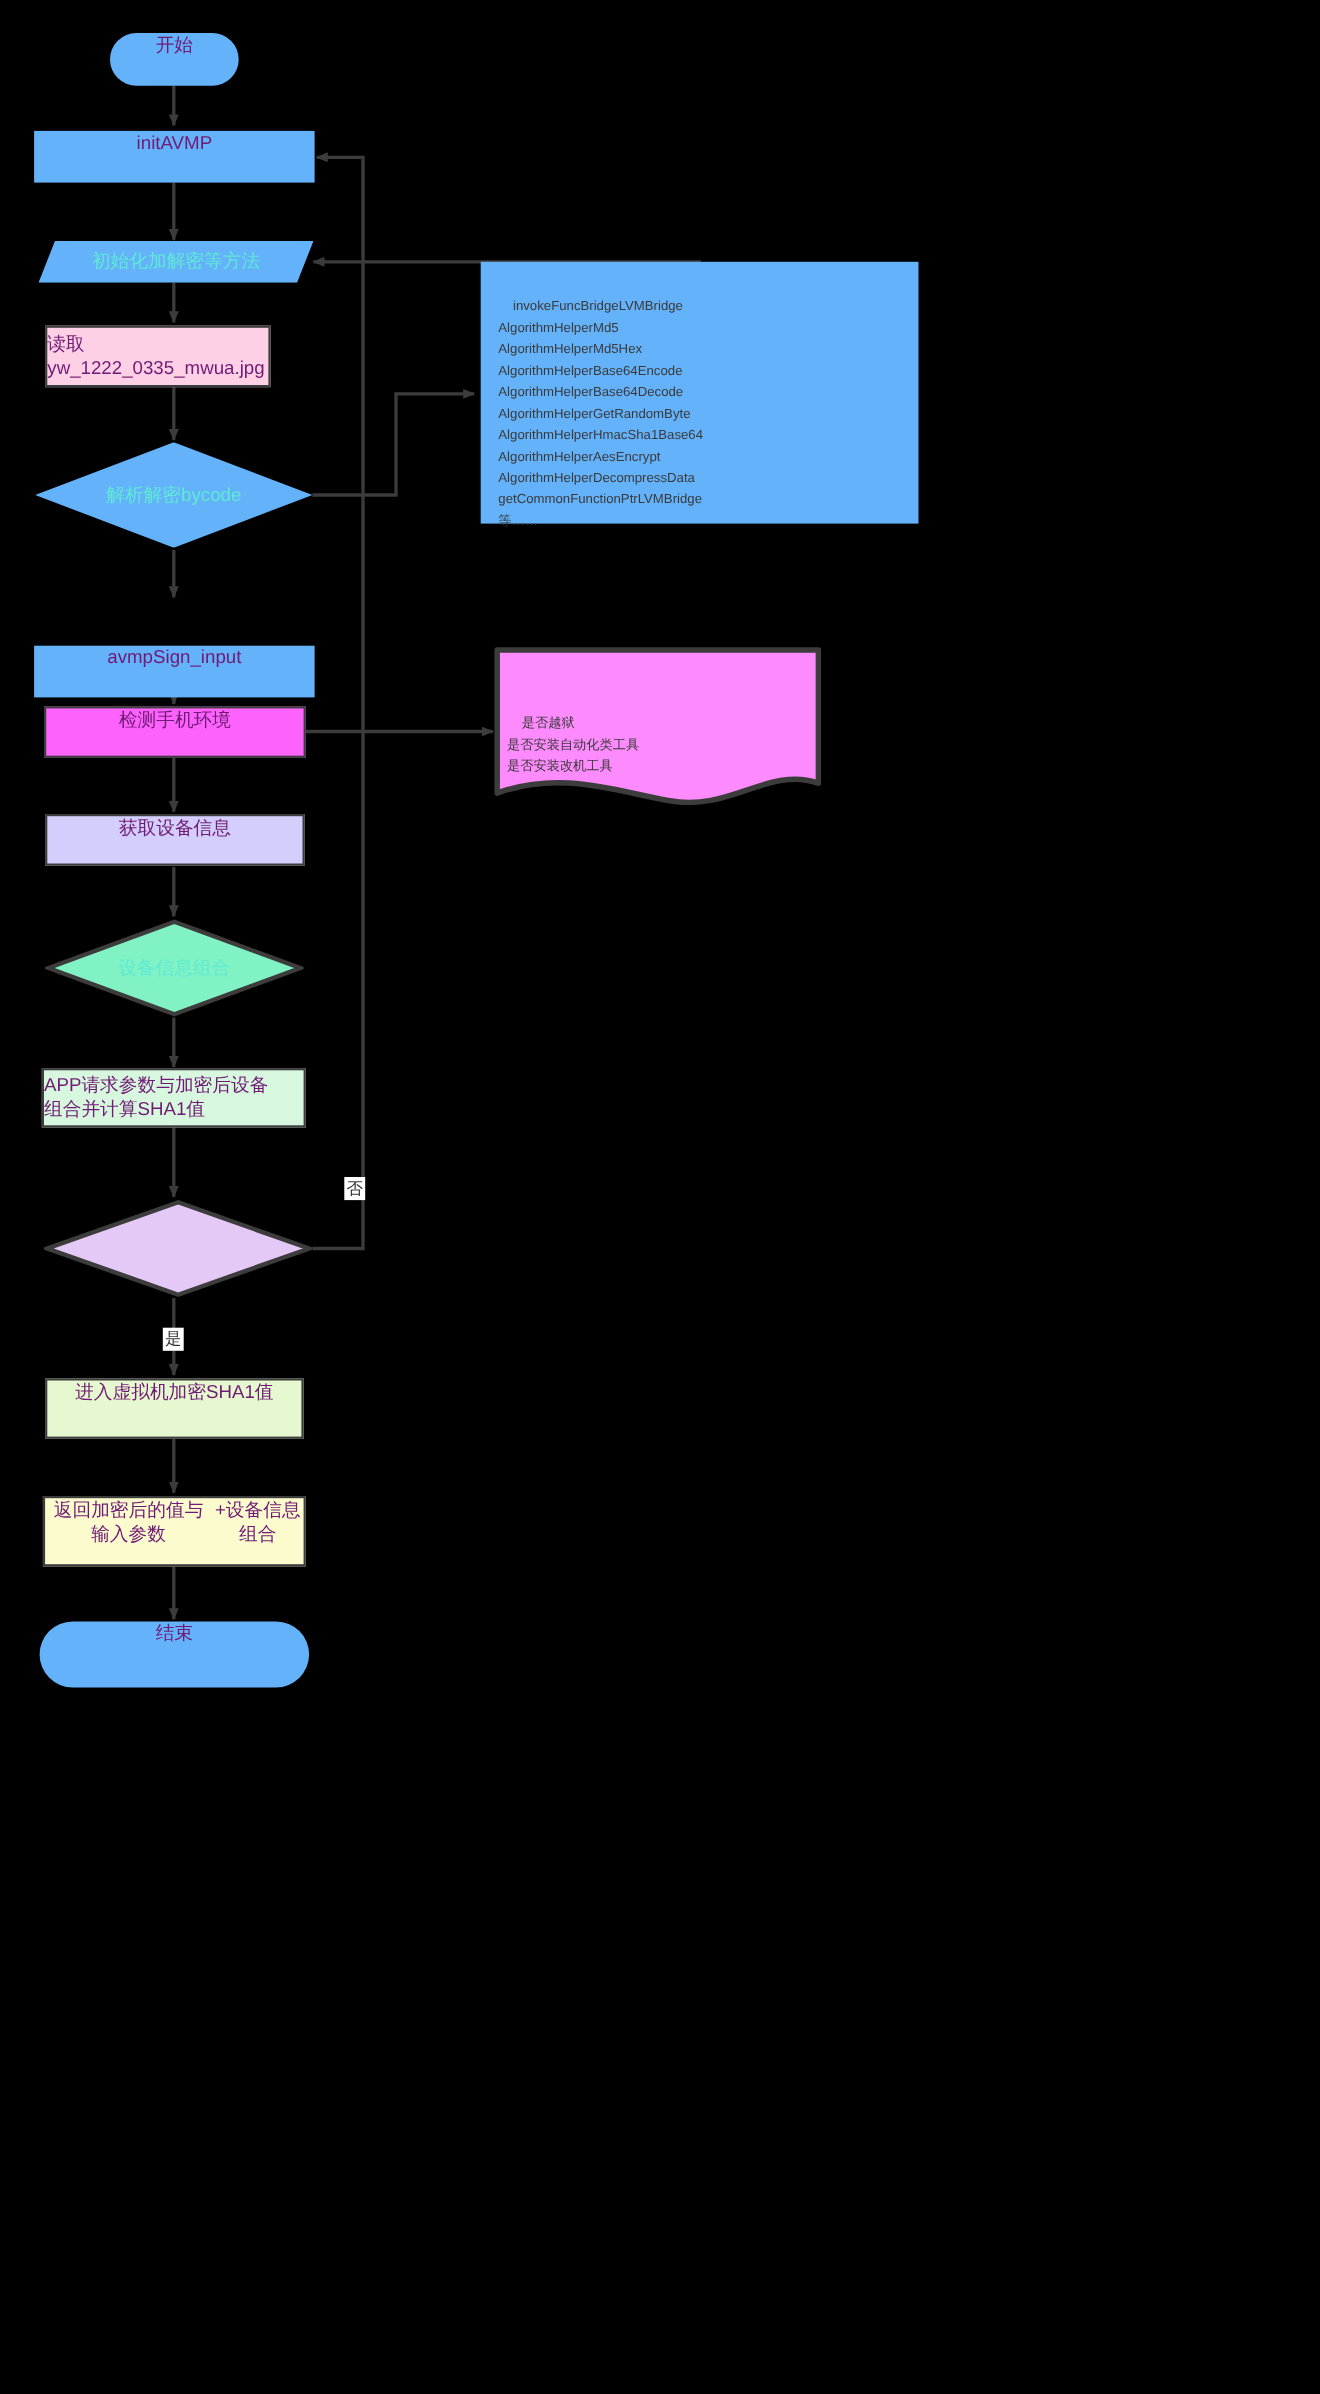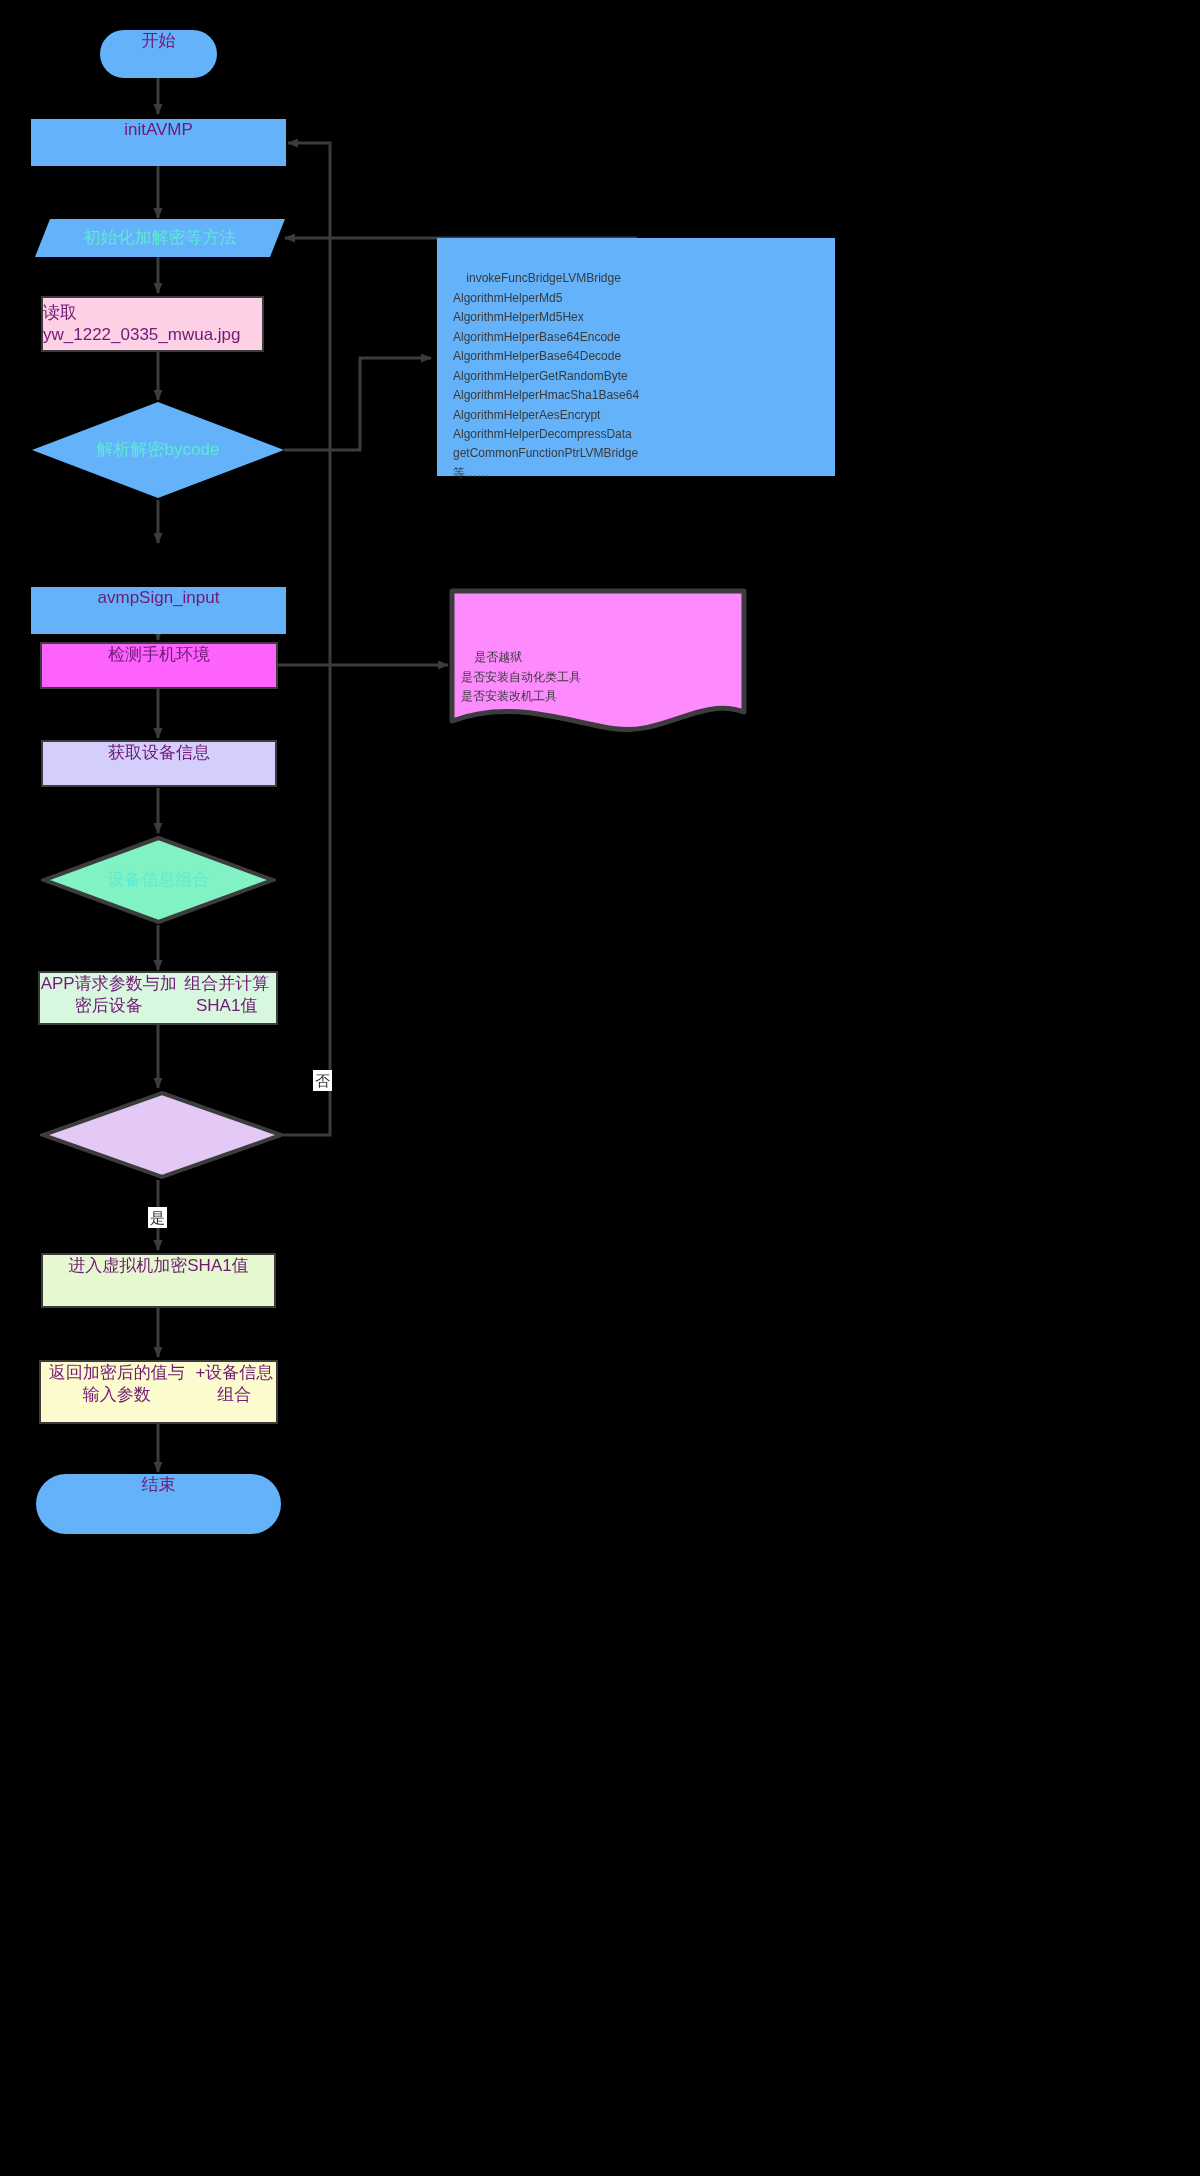--- a/index.html
+++ b/index.html
@@ -69,21 +69,21 @@
 
   <div class="para" style="left:35px;top:219px;width:250px;height:38px;">
     <svg width="250" height="38" viewBox="0 0 250 38" xmlns="http://www.w3.org/2000/svg">
       <polygon points="15,0 250,0 235,38 0,38" fill="#64b2fa"></polygon>
     </svg>
   </div>
   <div class="shapeTxt" style="left:35px;top:219px;width:250px;height:38px;">
     <span>初始化加解密等方法</span>
   </div>
 
-  <div class="node stroke" style="left:41px;top:296px;width:223px;height:56px;background:#fdd0e6;flex-direction:column;">
+  <div class="node stroke" style="left:41px;top:296px;width:205px;height:56px;background:#fdd0e6;flex-direction:column;">
     <span>读取</span>
     <span>yw_1222_0335_mwua.jpg</span>
   </div>
 
   <div class="dia" style="left:32px;top:402px;width:252px;height:96px;">
     <svg width="252" height="96" viewBox="0 0 252 96" xmlns="http://www.w3.org/2000/svg">
       <polygon points="126,0 252,48 126,96 0,48" fill="#64b2fa"></polygon>
     </svg>
   </div>
   <div class="shapeTxt" style="left:32px;top:402px;width:252px;height:96px;">
@@ -104,21 +104,21 @@
 
   <div class="dia" style="left:41px;top:835px;width:235px;height:90px;">
     <svg width="235" height="90" viewBox="0 0 235 90" xmlns="http://www.w3.org/2000/svg">
       <polygon points="117.5,3 232,45 117.5,87 3,45" fill="#81f2c4" stroke="#3c3c3c" stroke-width="4"></polygon>
     </svg>
   </div>
   <div class="shapeTxt" style="left:41px;top:835px;width:235px;height:90px;">
     <span>设备信息组合</span>
   </div>
 
-  <div class="node stroke" style="left:38px;top:971px;width:240px;height:54px;background:#d7f8df;flex-direction:row;">
+  <div class="node stroke" style="left:38px;top:971px;width:240px;height:54px;background:#d7f8df;flex-direction:column;">
     <span>APP请求参数与加密后设备</span>
     <span>组合并计算SHA1值</span>
   </div>
 
   <div class="dia" style="left:40px;top:1090px;width:244px;height:90px;">
     <svg width="244" height="90" viewBox="0 0 244 90" xmlns="http://www.w3.org/2000/svg">
       <polygon points="122,3 241,45 122,87 3,45" fill="#e4c9f6" stroke="#3c3c3c" stroke-width="4"></polygon>
     </svg>
   </div>
 

